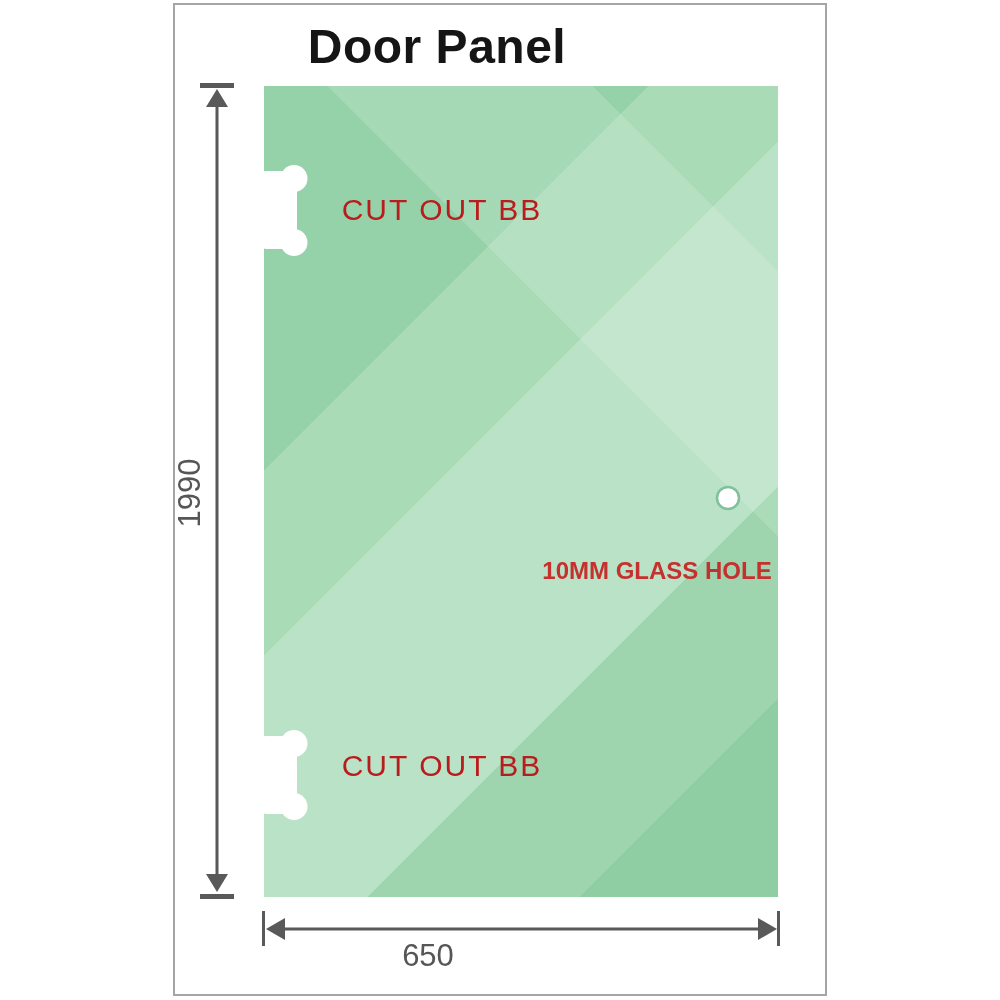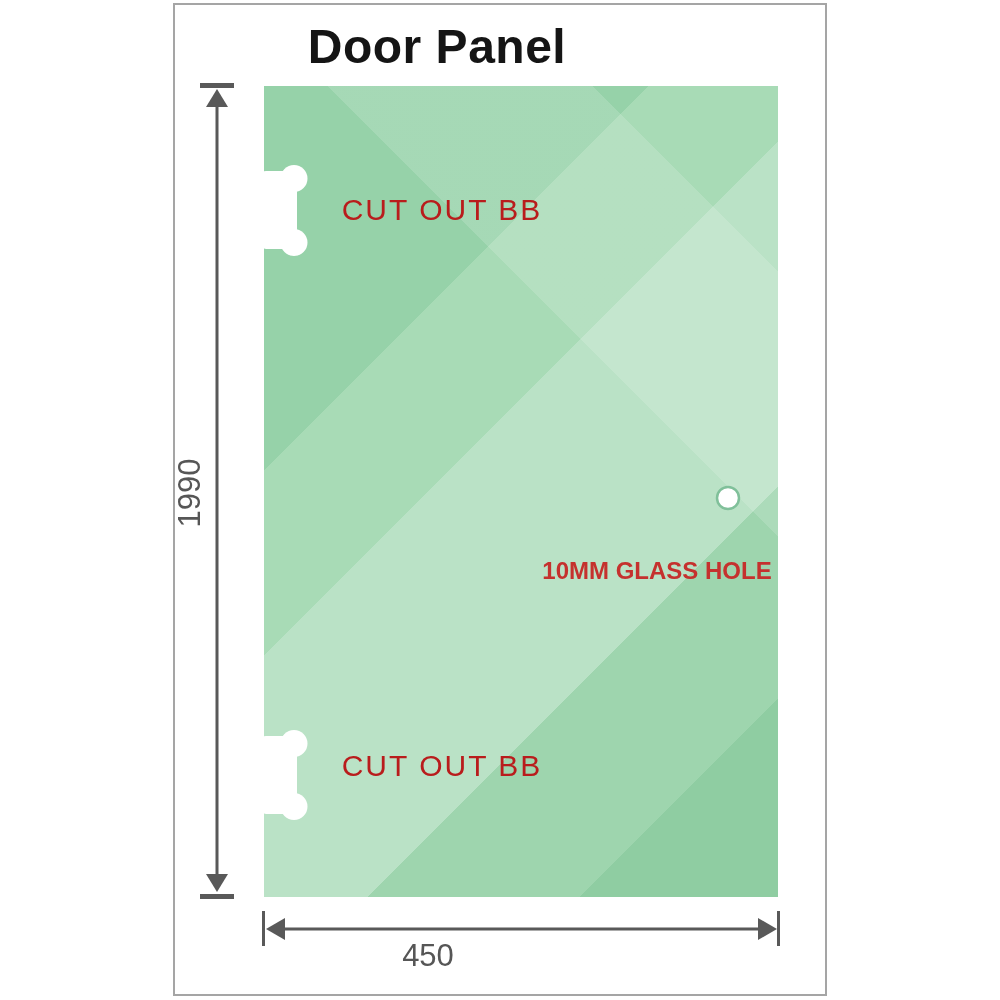--- a/index.html
+++ b/index.html
@@ -91,13 +91,13 @@
 </svg>
 
 <div class="label-gray" style="left:442px; top:210px;">CUT OUT BB</div>
 
 <div class="label-gray" style="left:442px; top:766px;">CUT OUT BB</div>
 
 <div class="label-red" style="left:610px; top:571px;margin-left:47px;">10MM GLASS HOLE</div>
 
 <div class="dim-label dim-height">1990</div>
 
-<div class="dim-label dim-width">450</div>
+<div class="dim-label dim-width">650</div>
 
 </body></html>

